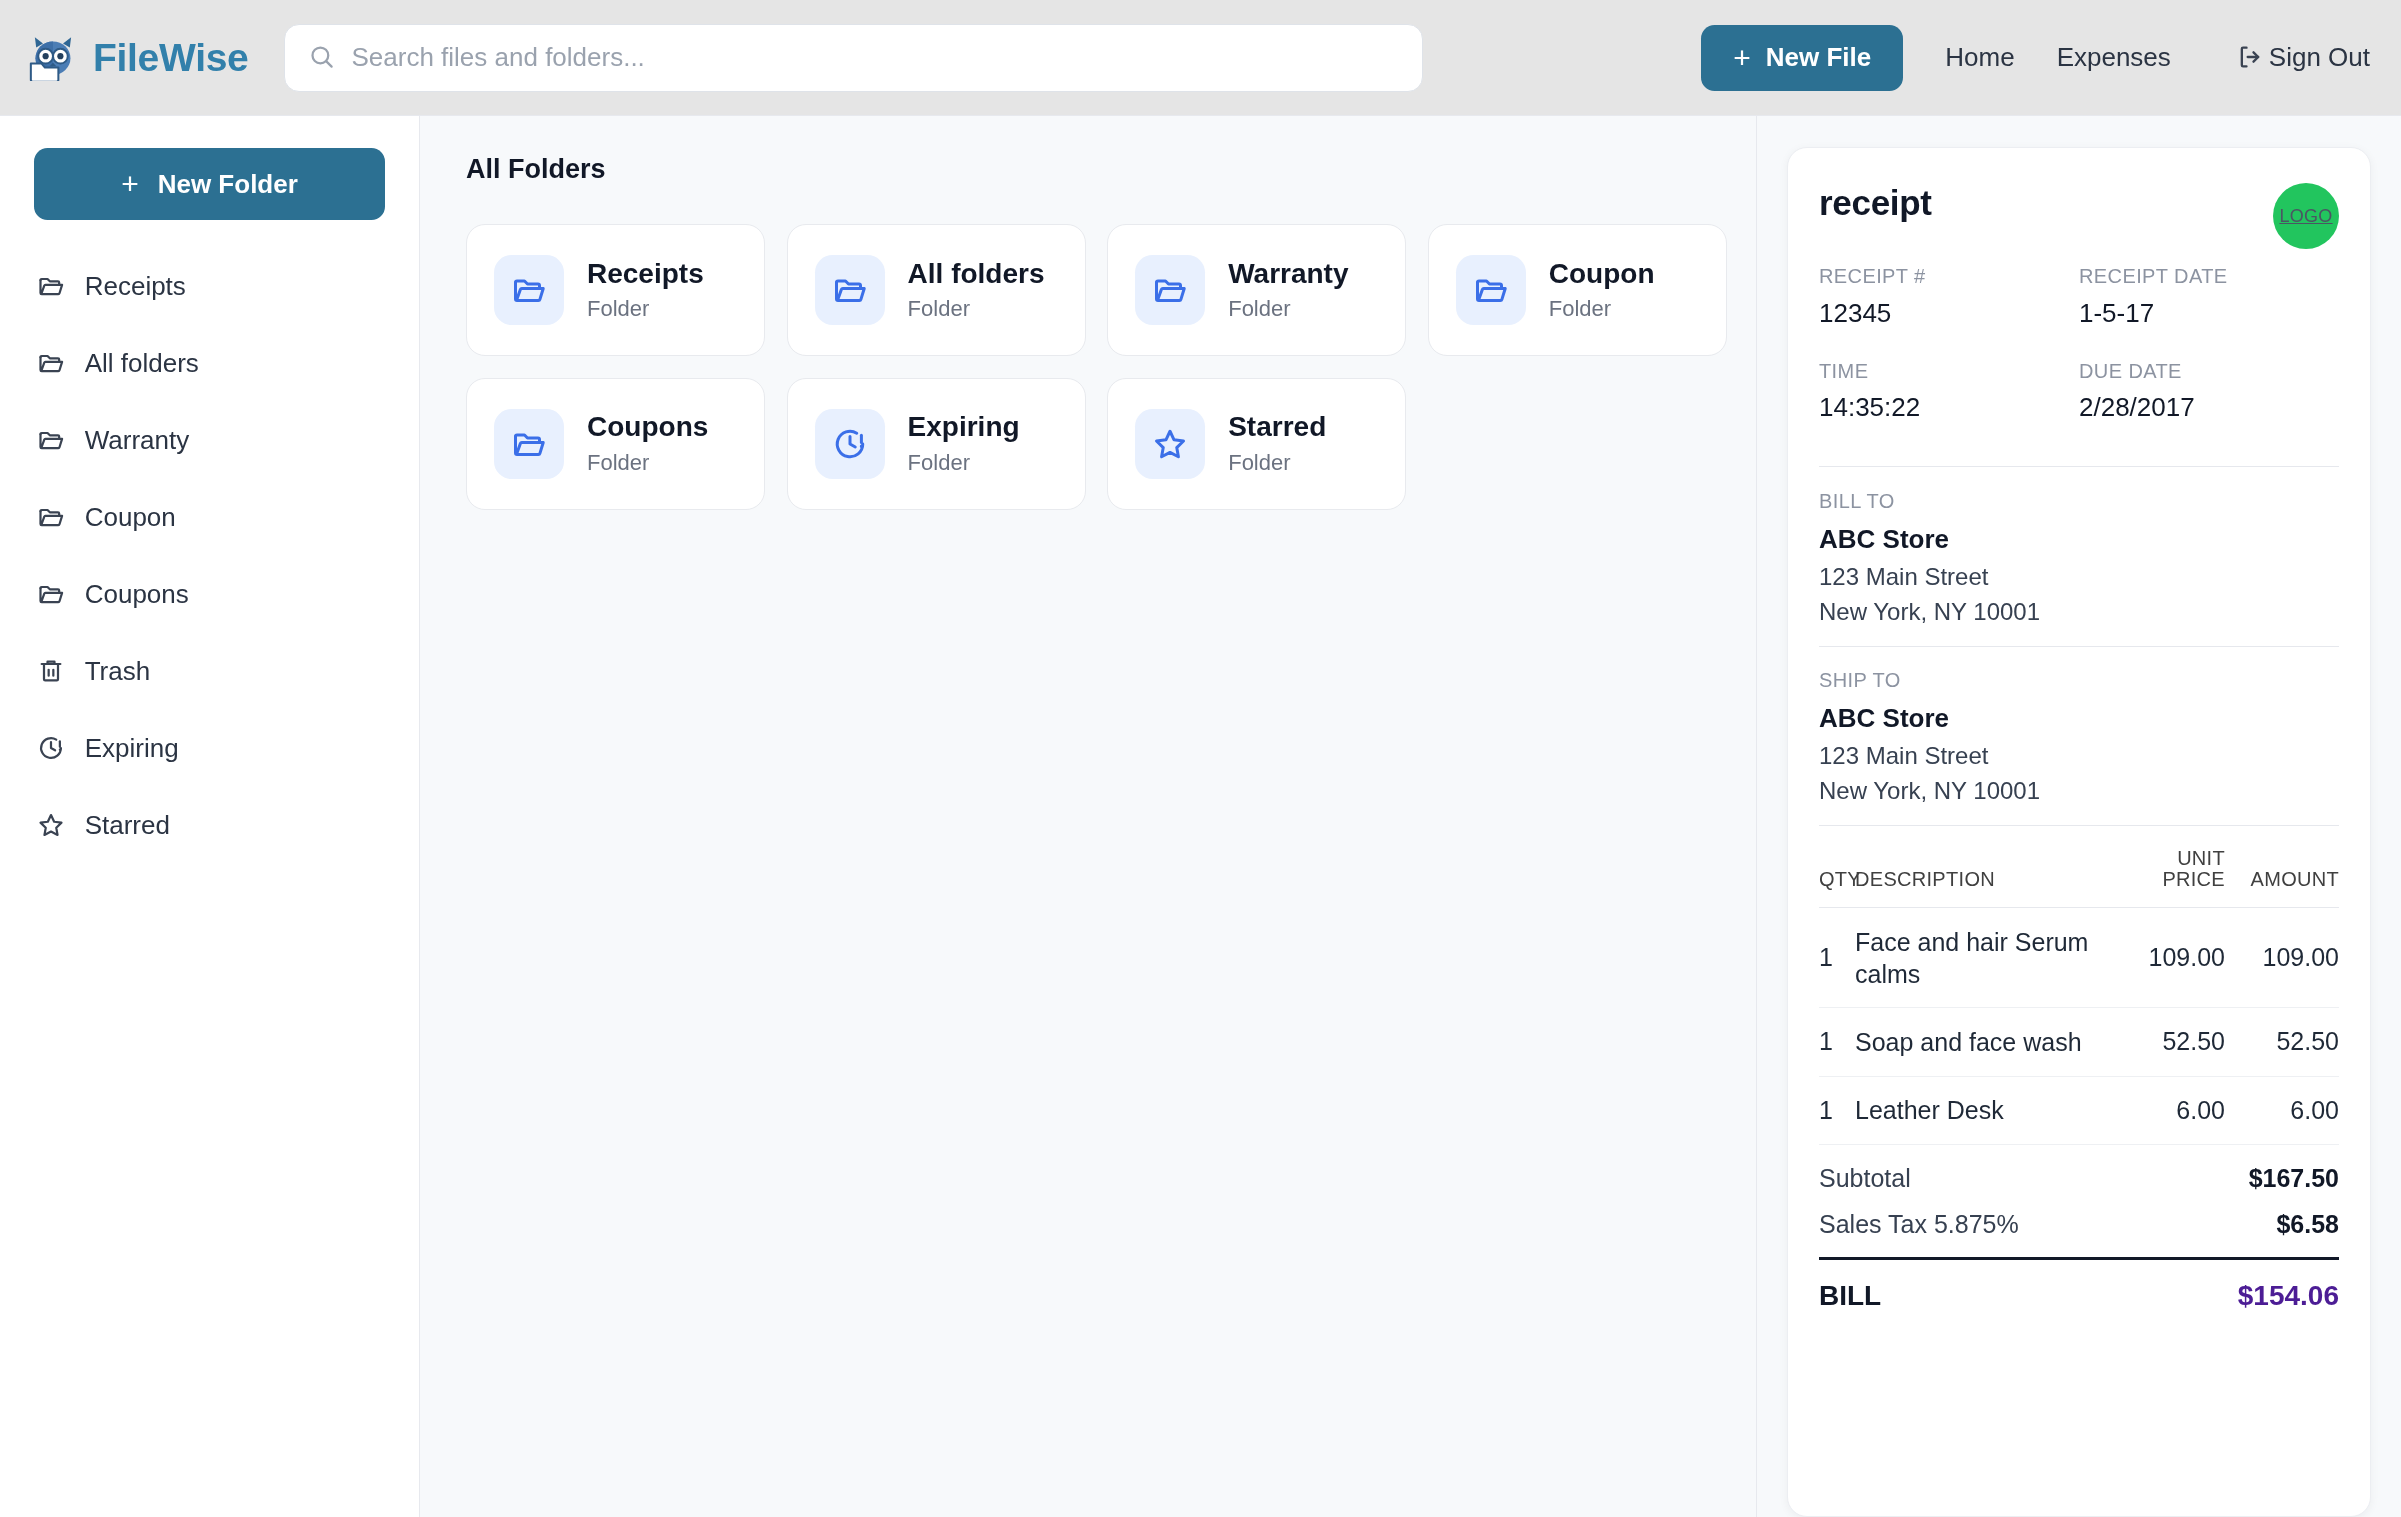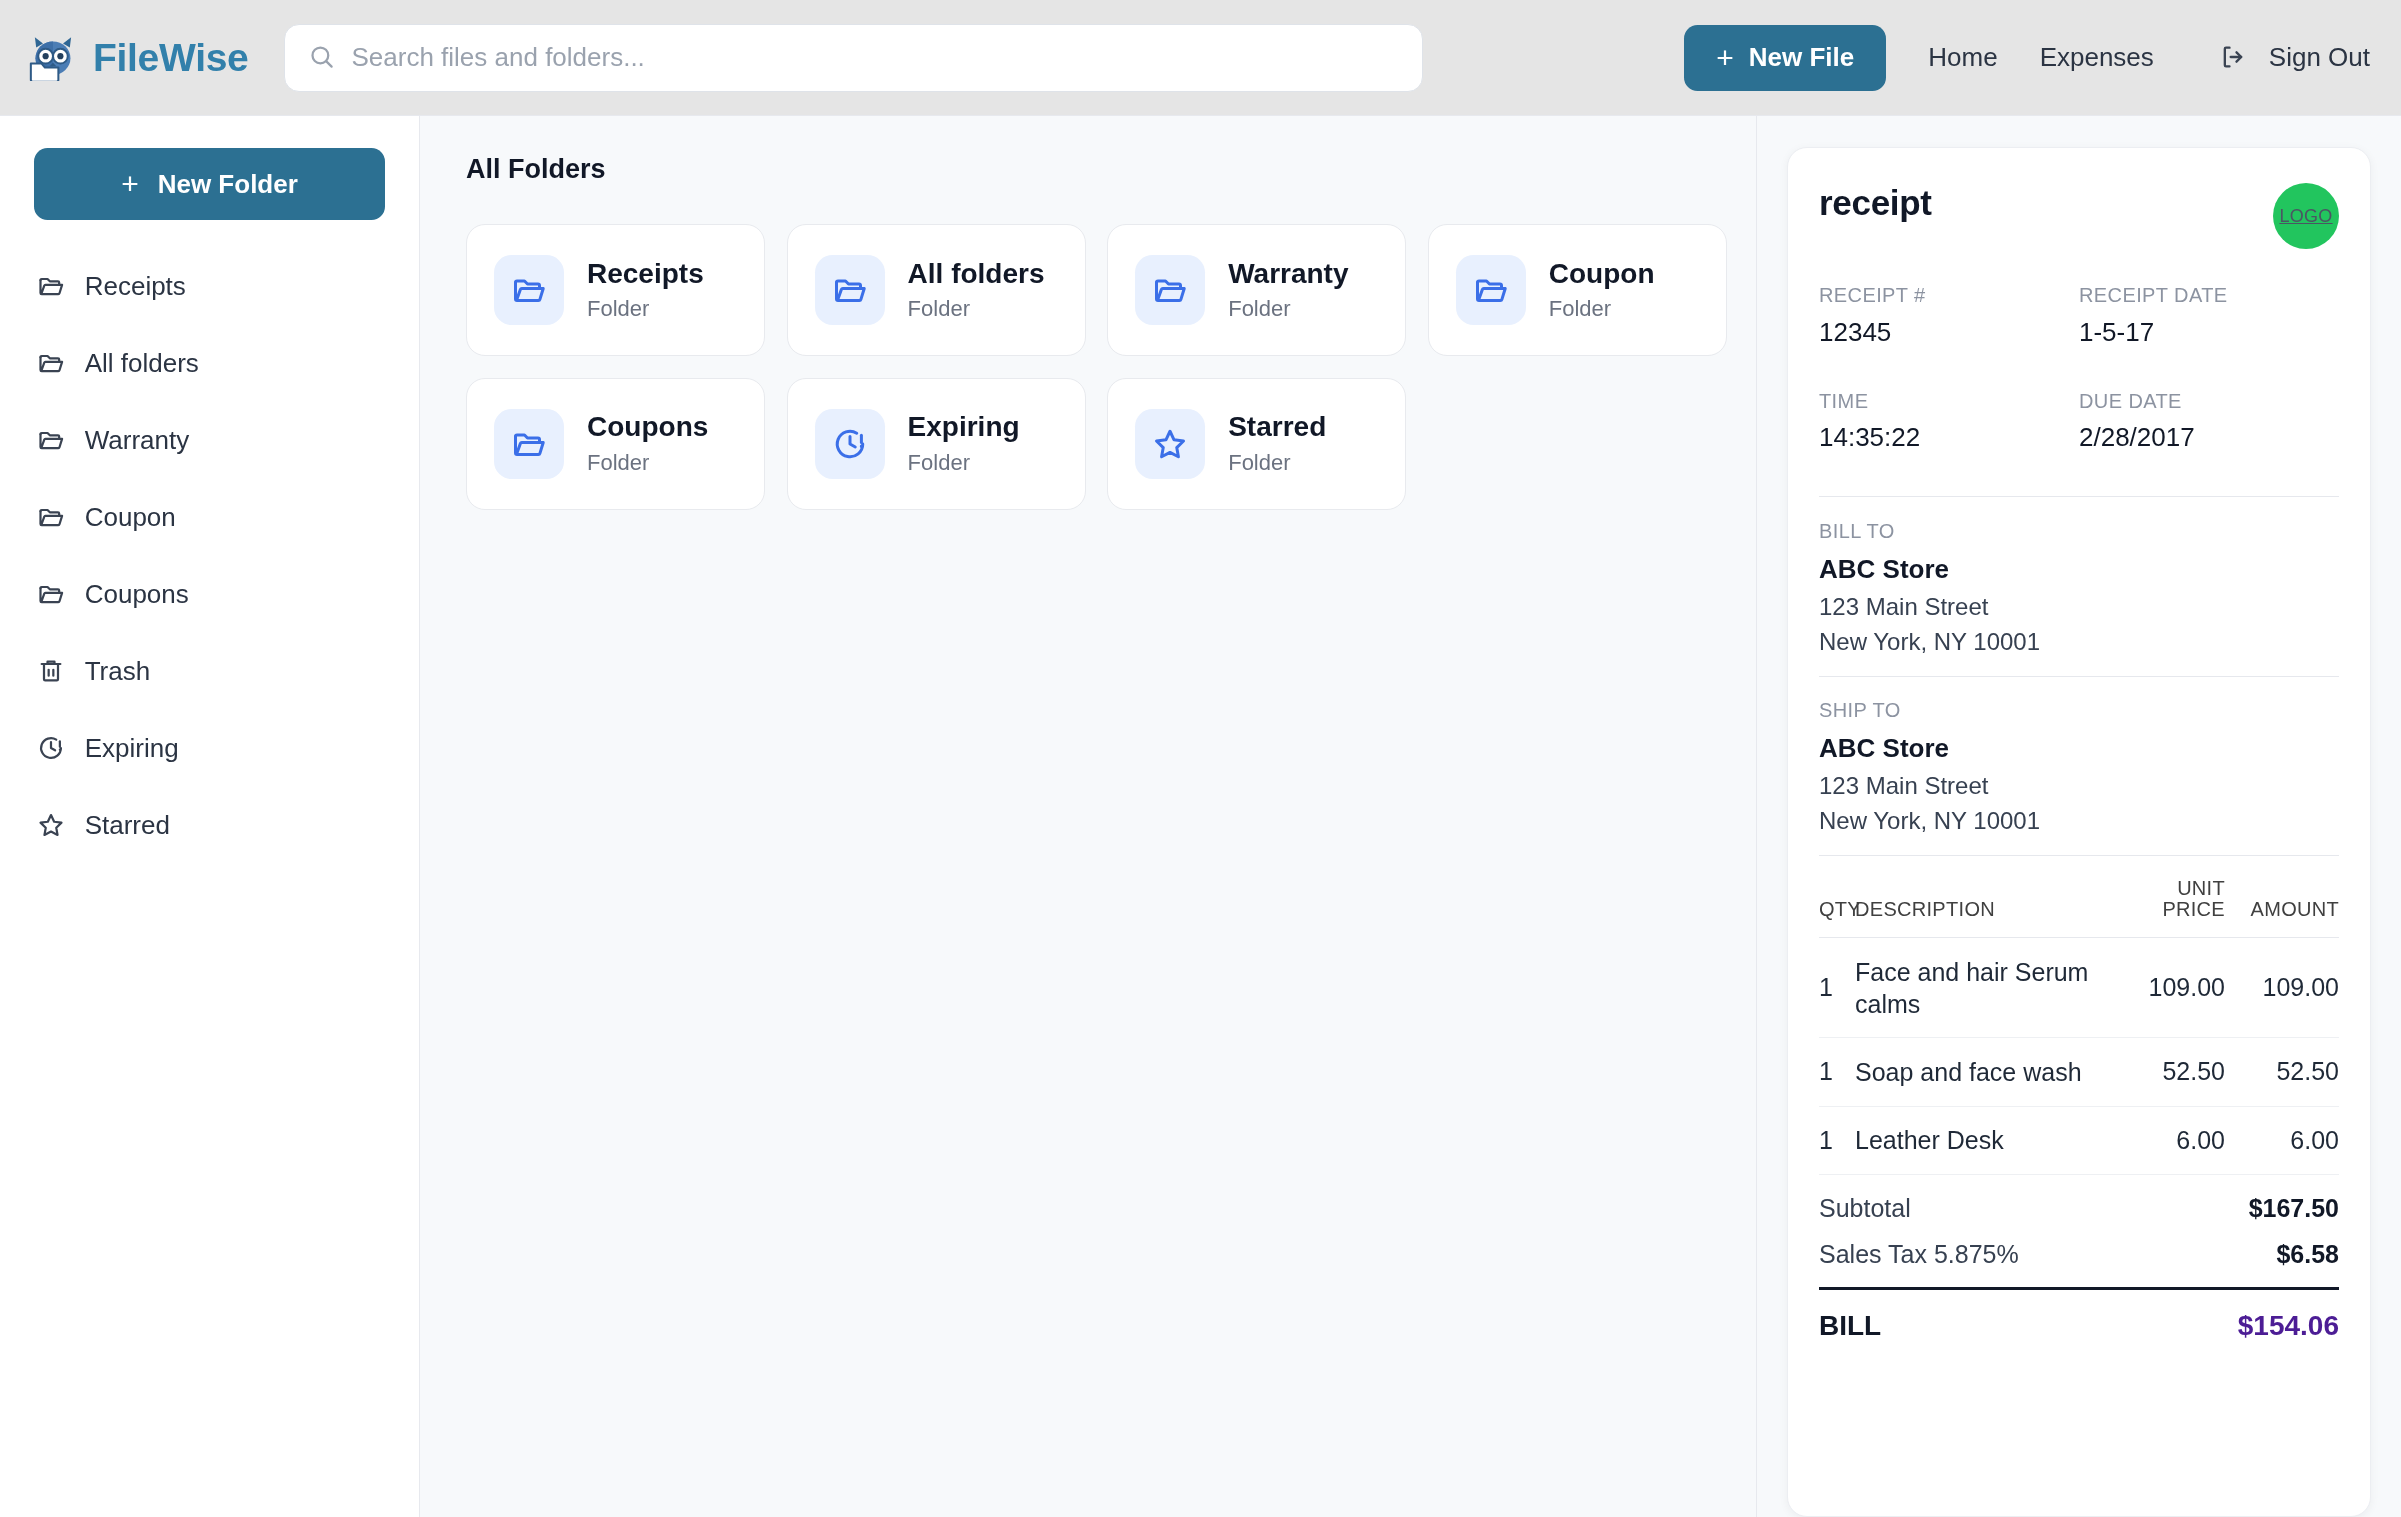--- a/index.html
+++ b/index.html
@@ -45,21 +45,21 @@
     display: flex; align-items: center; gap: 15px;
     font-family: "Liberation Sans", sans-serif;
     font-size: 26px; font-weight: bold; cursor: pointer;
   }
   .plus-glyph { font-size: 30px; font-weight: normal; line-height: 1; }
   .nav-link {
     font-size: 26px; color: #2b3443; margin-left: 42px; cursor: pointer;
     white-space: nowrap;
   }
   .signout {
-    display: flex; align-items: center; gap: 22px;
+    display: flex; align-items: center; gap: 5px;
     margin-left: 65px; cursor: pointer;
   }
   .signout-label { font-size: 26px; color: #2b3443; white-space: nowrap; }
 
   
   .body { flex: 1 1 auto; display: flex; min-height: 0; }
 
   
   .sidebar {
     width: 420px; flex: 0 0 420px;
@@ -135,21 +135,21 @@
   .receipt-top { display: flex; align-items: flex-start; justify-content: space-between; }
   .receipt-word { font-size: 35px; font-weight: bold; color: #111827; letter-spacing: -0.3px; }
   .logo-circle {
     width: 66px; height: 66px; border-radius: 50%;
     background: #22c55e; color: #4b5563;
     display: flex; align-items: center; justify-content: center;
     font-size: 18px; letter-spacing: 0.3px; text-decoration: underline;
   }
   .meta-grid {
     display: grid; grid-template-columns: 1fr 1fr;
-    row-gap: 11px; margin-top: 35px;
+    row-gap: 0; margin-top: 16px;
   }
   .meta-label {
     font-size: 20px; color: #8c93a1; letter-spacing: 0.4px; margin-bottom: 9.5px;
   }
   .meta-value { font-size: 26px; color: #111827; margin-bottom: 31px; }
   .rule { height: 1.4px; background: #e6e8ed; margin: 12px 0 23px 0; }
   .rule-thin { height: 1.4px; background: #e6e8ed; margin: 20px 0 21.6px 0; }
   .addr-label { font-size: 20px; color: #8c93a1; letter-spacing: 0.4px; margin-bottom: 10.8px; }
   .addr-name { font-size: 26px; font-weight: bold; color: #111827; margin-bottom: 8px; }
   .addr-line { font-size: 24px; color: #374151; margin-bottom: 6.8px; }

